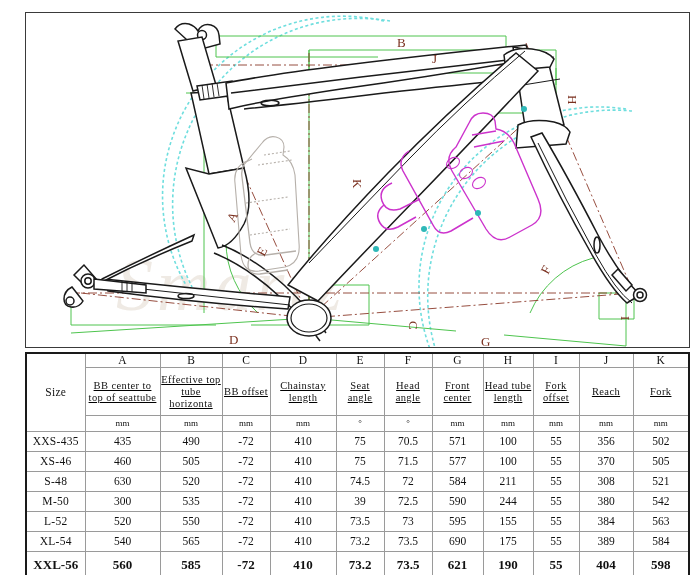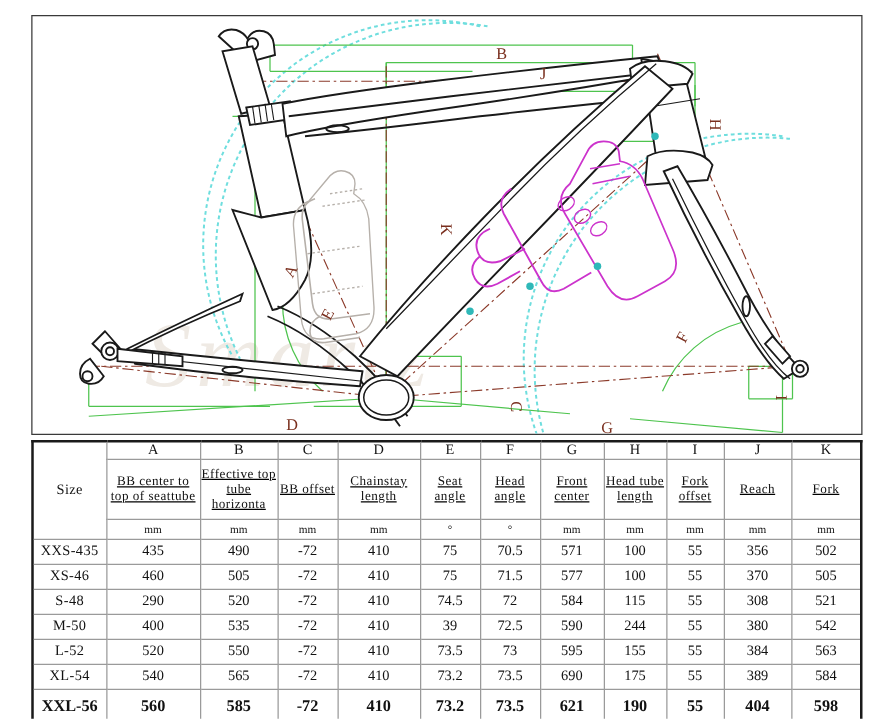--- a/index.html
+++ b/index.html
@@ -327,36 +327,36 @@
         <td>71.5</td>
         <td>577</td>
         <td>100</td>
         <td>55</td>
         <td>370</td>
         <td class="rightedge">505</td>
       </tr>
 
       <tr class="datarow">
         <td class="leftedge sizecell">S-48</td>
-        <td>290</td>
+        <td>630</td>
         <td>520</td>
         <td>-72</td>
         <td>410</td>
         <td>74.5</td>
         <td>72</td>
         <td>584</td>
-        <td>115</td>
+        <td>211</td>
         <td>55</td>
         <td>308</td>
         <td class="rightedge">521</td>
       </tr>
 
       <tr class="datarow">
         <td class="leftedge sizecell">M-50</td>
-        <td>400</td>
+        <td>300</td>
         <td>535</td>
         <td>-72</td>
         <td>410</td>
         <td>39</td>
         <td>72.5</td>
         <td>590</td>
         <td>244</td>
         <td>55</td>
         <td>380</td>
         <td class="rightedge">542</td>

